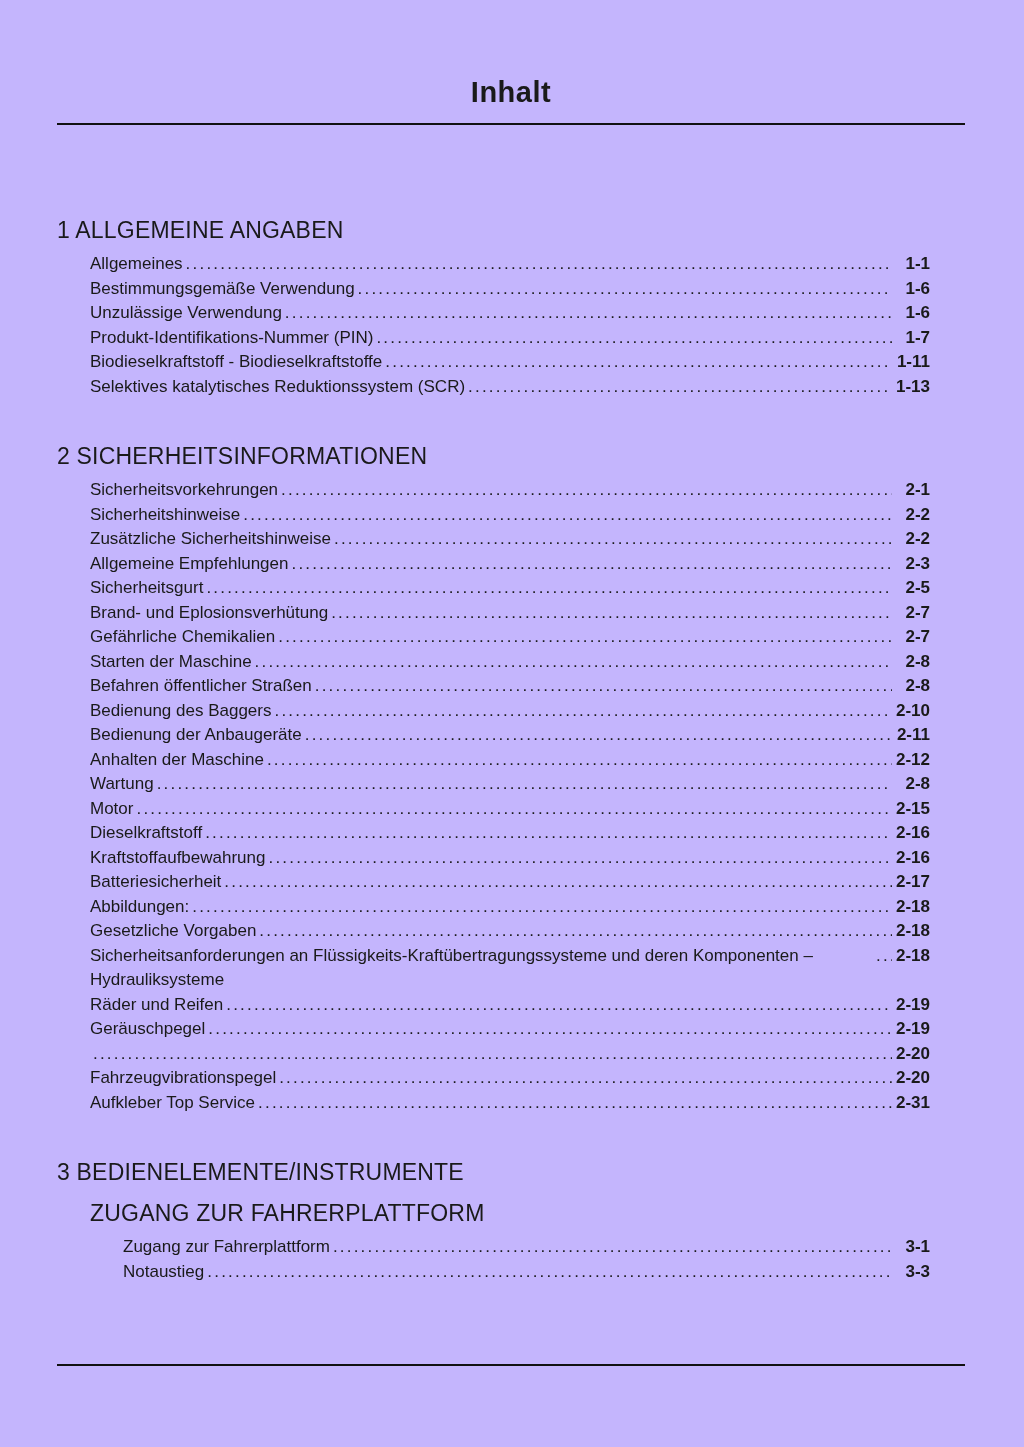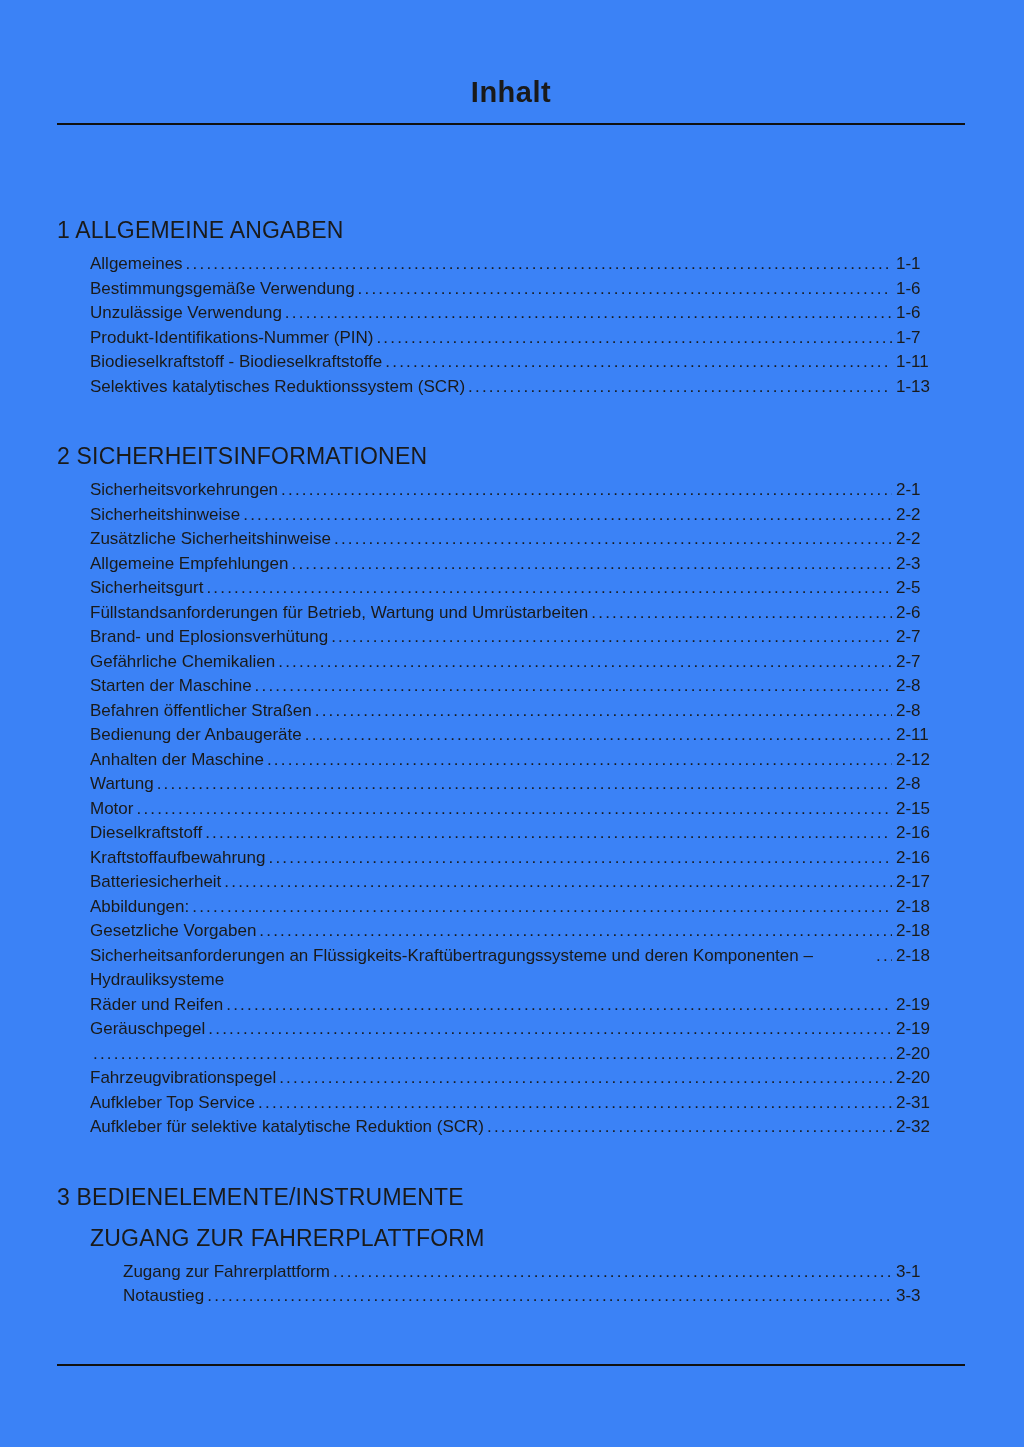--- a/index.html
+++ b/index.html
@@ -4,21 +4,21 @@
 <style>
   html, body {
     margin: 0;
     padding: 0;
     background: #ffffff;
   }
   .page {
     width: 1024px;
     height: 1447px;
     box-sizing: border-box;
-    background: #3b82f6;
+    background: #c4b5fd;
     color: #1a1a1a;
     font-family: "Liberation Sans", sans-serif;
     padding: 76px 59px 0 57px;
     overflow: hidden;
     position: relative;
   }
   .title {
     margin: 0;
     text-align: center;
     font-size: 29px;
@@ -75,21 +75,22 @@
     margin: 0 4px 0 3px;
   }
   .toc-dots::after {
     content: "..........................................................................................................................................................................................";
     letter-spacing: 2.2px;
     font-size: 17px;
   }
   .toc-page {
     flex: 0 0 auto;
     min-width: 34px;
-    text-align: left;
+    text-align: right;
+    font-weight: bold;
   }
 </style>
 </head>
 <body>
 
 <div class="page">
   <h1 class="title">Inhalt</h1>
   <hr class="rule top">
   <div id="sections">
       <section class="toc-section">
@@ -149,45 +150,45 @@
             <span class="toc-label">Allgemeine Empfehlungen</span>
             <span class="toc-dots"></span>
             <span class="toc-page">2-3</span>
           </div>
           <div class="toc-row">
             <span class="toc-label">Sicherheitsgurt</span>
             <span class="toc-dots"></span>
             <span class="toc-page">2-5</span>
           </div>
           <div class="toc-row">
-            <span class="toc-label">Füllstandsanforderungen für Betrieb, Wartung und Umrüstarbeiten</span>
-            <span class="toc-dots"></span>
-            <span class="toc-page">2-6</span>
-          </div>
-          <div class="toc-row">
             <span class="toc-label">Brand- und Eplosionsverhütung</span>
             <span class="toc-dots"></span>
             <span class="toc-page">2-7</span>
           </div>
           <div class="toc-row">
             <span class="toc-label">Gefährliche Chemikalien</span>
             <span class="toc-dots"></span>
             <span class="toc-page">2-7</span>
           </div>
           <div class="toc-row">
             <span class="toc-label">Starten der Maschine</span>
             <span class="toc-dots"></span>
             <span class="toc-page">2-8</span>
           </div>
           <div class="toc-row">
             <span class="toc-label">Befahren öffentlicher Straßen</span>
             <span class="toc-dots"></span>
             <span class="toc-page">2-8</span>
           </div>
           <div class="toc-row">
+            <span class="toc-label">Bedienung des Baggers</span>
+            <span class="toc-dots"></span>
+            <span class="toc-page">2-10</span>
+          </div>
+          <div class="toc-row">
             <span class="toc-label">Bedienung der Anbaugeräte</span>
             <span class="toc-dots"></span>
             <span class="toc-page">2-11</span>
           </div>
           <div class="toc-row">
             <span class="toc-label">Anhalten der Maschine</span>
             <span class="toc-dots"></span>
             <span class="toc-page">2-12</span>
           </div>
           <div class="toc-row">
@@ -246,25 +247,20 @@
           </div>
           <div class="toc-row">
             <span class="toc-label">Fahrzeugvibrationspegel</span>
             <span class="toc-dots"></span>
             <span class="toc-page">2-20</span>
           </div>
           <div class="toc-row">
             <span class="toc-label">Aufkleber Top Service</span>
             <span class="toc-dots"></span>
             <span class="toc-page">2-31</span>
-          </div>
-          <div class="toc-row">
-            <span class="toc-label">Aufkleber für selektive katalytische Reduktion (SCR)</span>
-            <span class="toc-dots"></span>
-            <span class="toc-page">2-32</span>
           </div>
         </div>
       </section>
       <section class="toc-section">
         <h2 class="section-heading">3 BEDIENELEMENTE/INSTRUMENTE</h2>
         <h3 class="section-subheading">ZUGANG ZUR FAHRERPLATTFORM</h3>
         <div class="toc-list deep">
           <div class="toc-row">
             <span class="toc-label">Zugang zur Fahrerplattform</span>
             <span class="toc-dots"></span>

